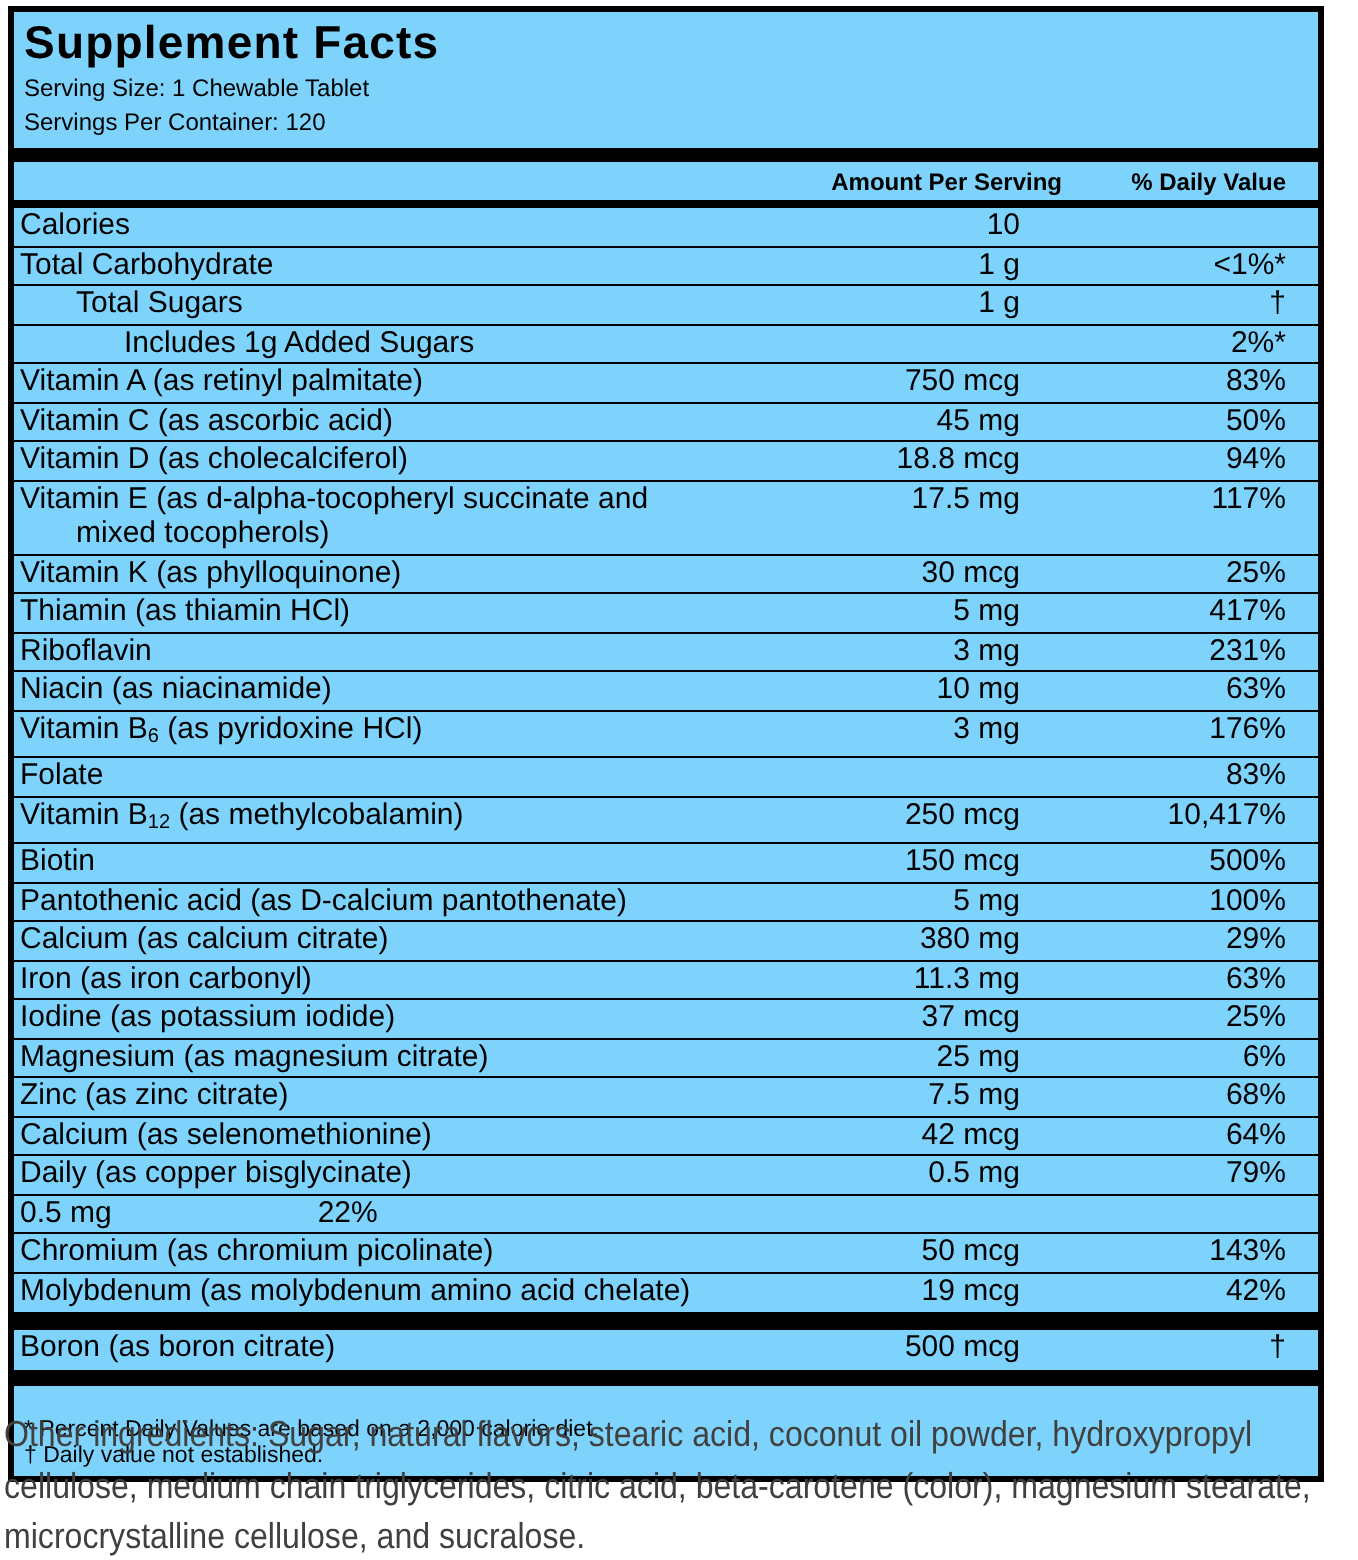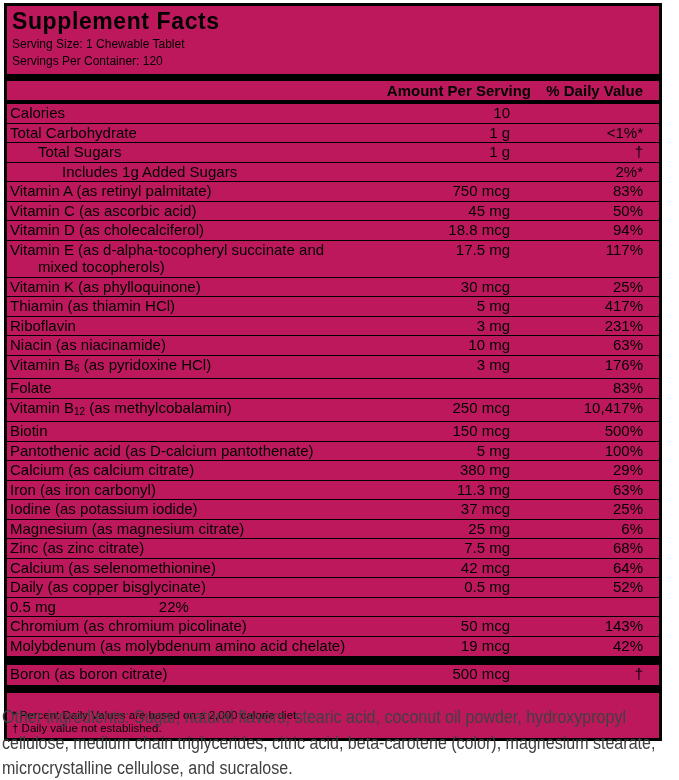--- a/index.html
+++ b/index.html
@@ -9,21 +9,21 @@
     background:#fff;
     font-family:"Liberation Sans", sans-serif;
     color:#000;
     overflow:hidden;
   }
   .label-box{
     position:absolute;
     left:4px;top:3px;
     width:652px;
     border:3px solid #000;
-    background:#be185d;
+    background:#7dd3fc;
   }
   .panel-title{
     font-size:23px;
     font-weight:700;
     letter-spacing:.6px;
     margin:3px 0 3px 5px;
     line-height:24px;
   }
   .serving-line{
     font-size:12px;
@@ -33,21 +33,21 @@
   .bar{background:#000;margin:0;}
   .bar-thick-top{height:7px;margin-top:4px;}
   .bar-medium{height:4px;}
   .bar-thick-boron{height:9px;margin-top:1px;}
   .bar-thick-bottom{height:8px;margin-top:1px;}
   .header-row{
     display:flex;
     align-items:center;
     padding:1px 16px 1px 3px;
     height:17px;
-    font-size:15px;
+    font-size:12px;
     font-weight:700;
   }
   .hdr-amount{margin-left:auto;text-align:right;white-space:nowrap;}
   .hdr-dv{width:112px;text-align:right;white-space:nowrap;}
   .row{
     display:flex;
     align-items:flex-start;
     padding:0 16px 1px 3px;
     font-size:15px;
     line-height:17.5px;
@@ -303,21 +303,21 @@
           </div>
           <div class="cell-dv">64%</div>
         </div>
         <div class="row">
           <div class="cell-name">
             <div class="name-line1"><span>Daily (as copper bisglycinate)</span></div>
           </div>
           <div class="cell-amount">
             <div>0.5 mg</div>
           </div>
-          <div class="cell-dv">52%</div>
+          <div class="cell-dv">79%</div>
         </div>
         <div class="row">
           <div class="cell-amount">
             <div>0.5 mg</div>
           </div>
           <div class="cell-dv">22%</div>
         </div>
         <div class="row">
           <div class="cell-name">
             <div class="name-line1"><span>Chromium (as chromium picolinate)</span></div>

